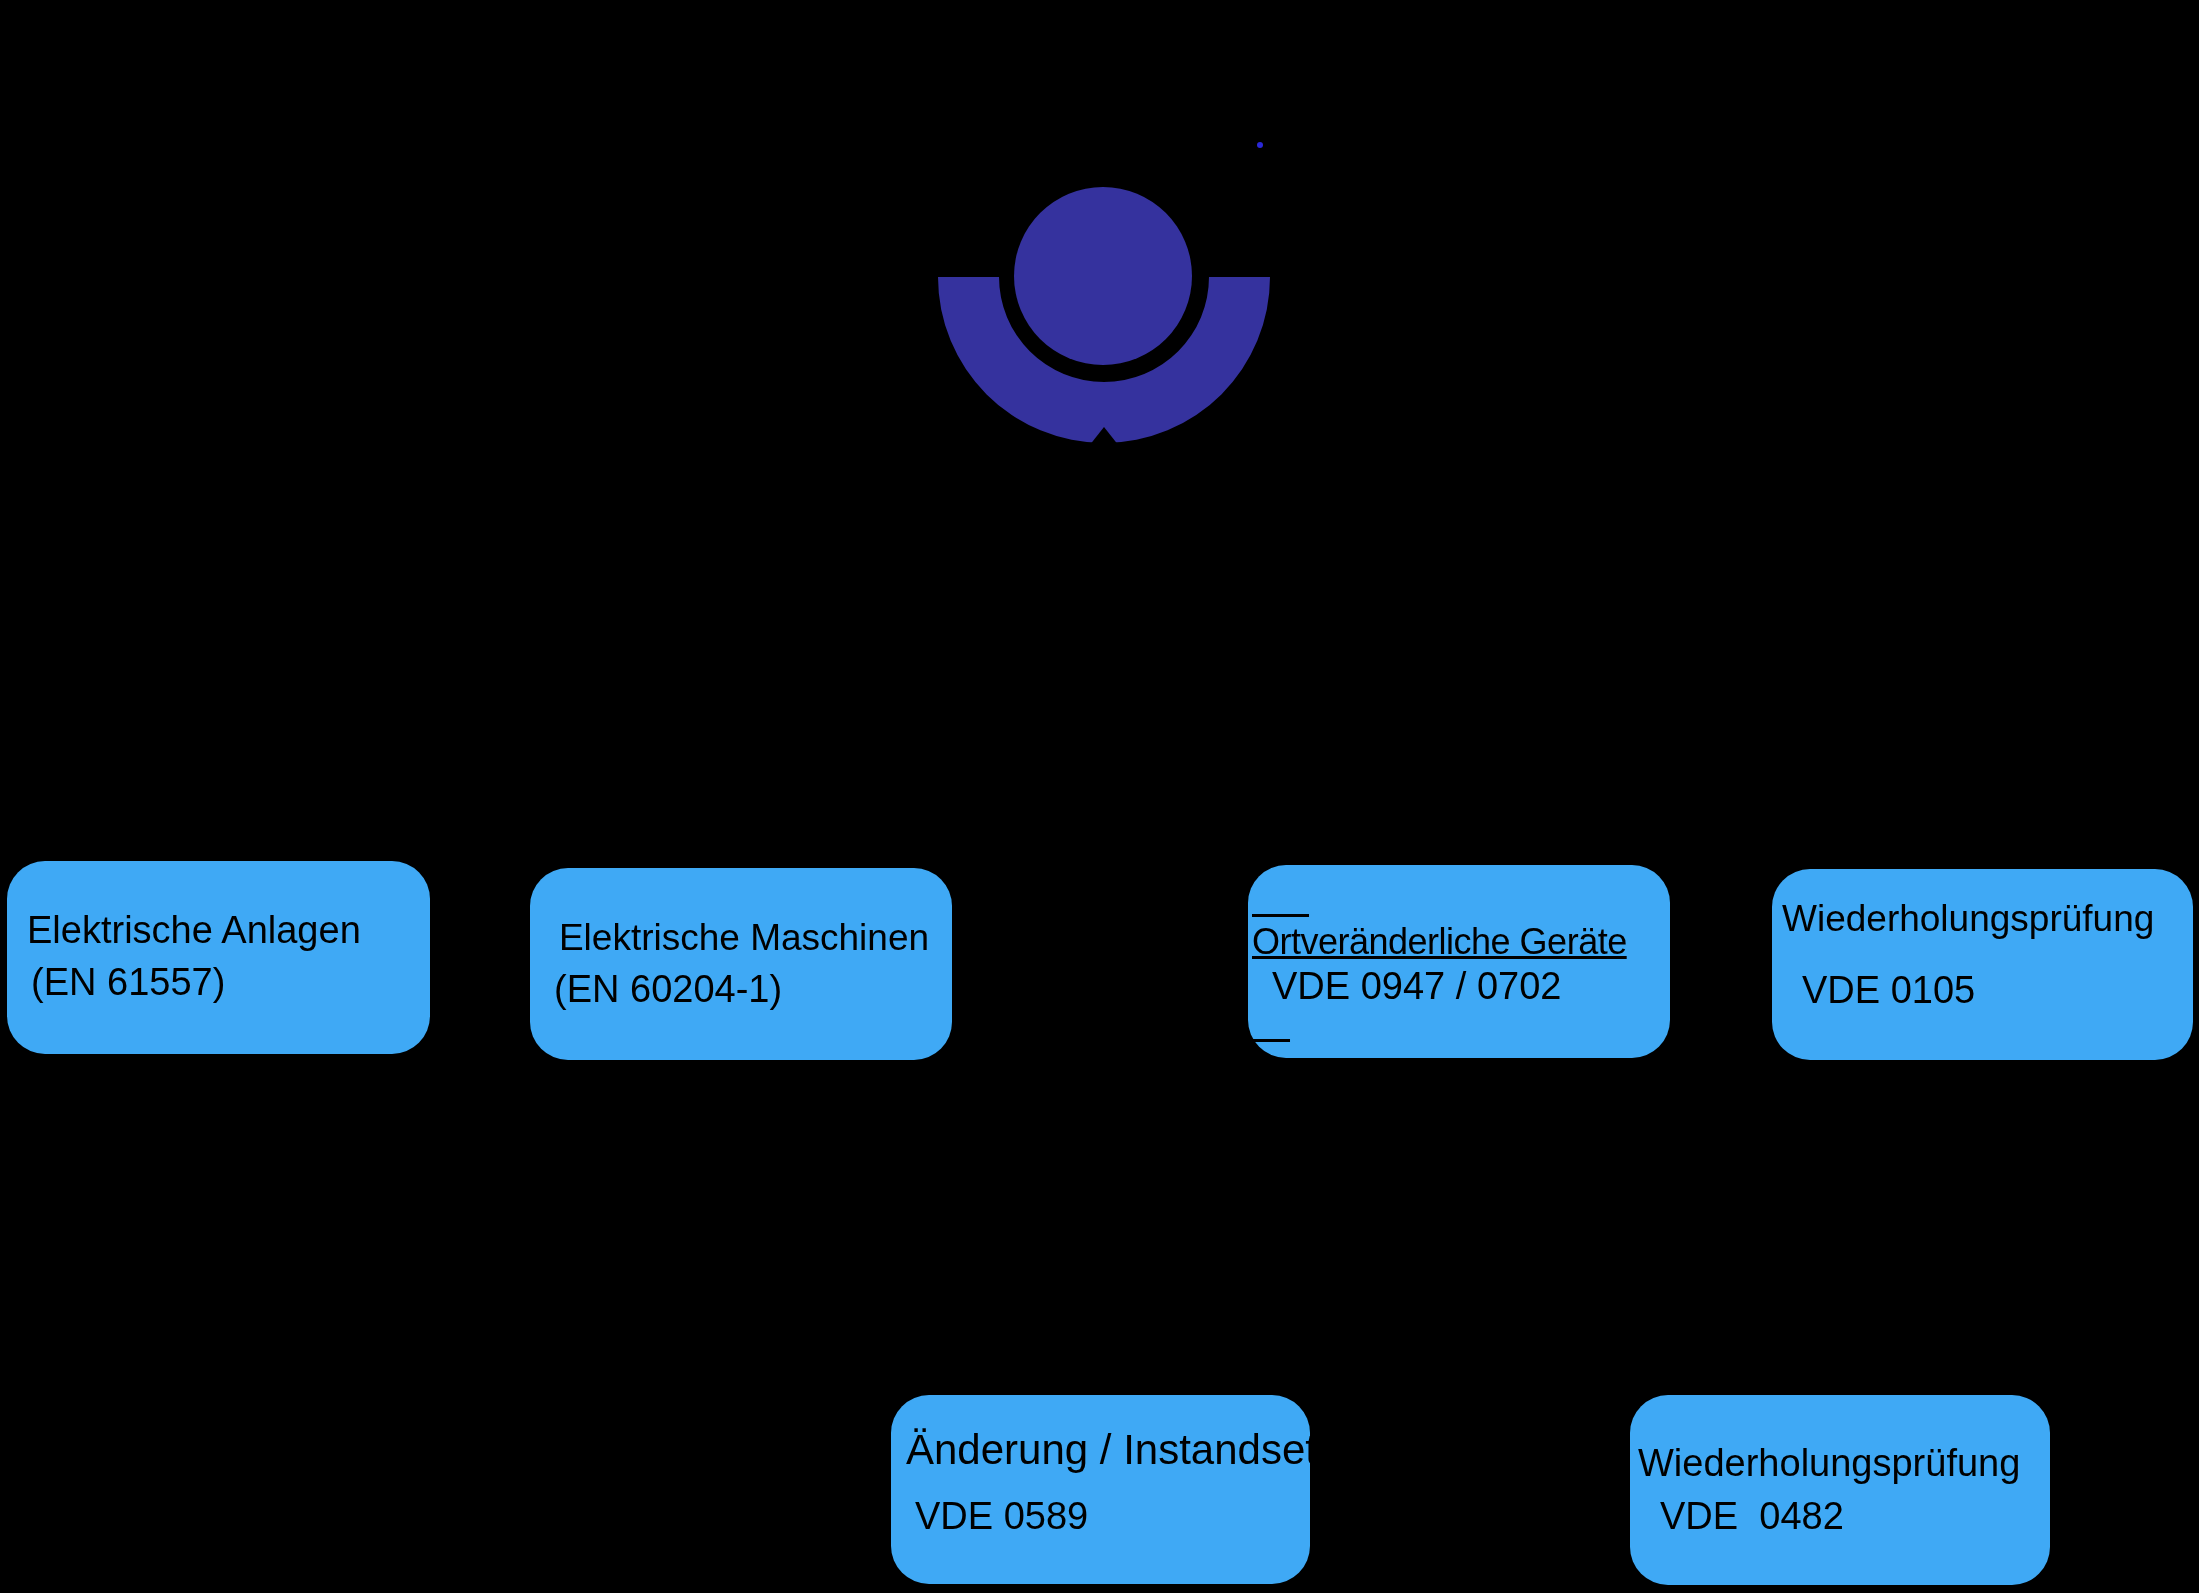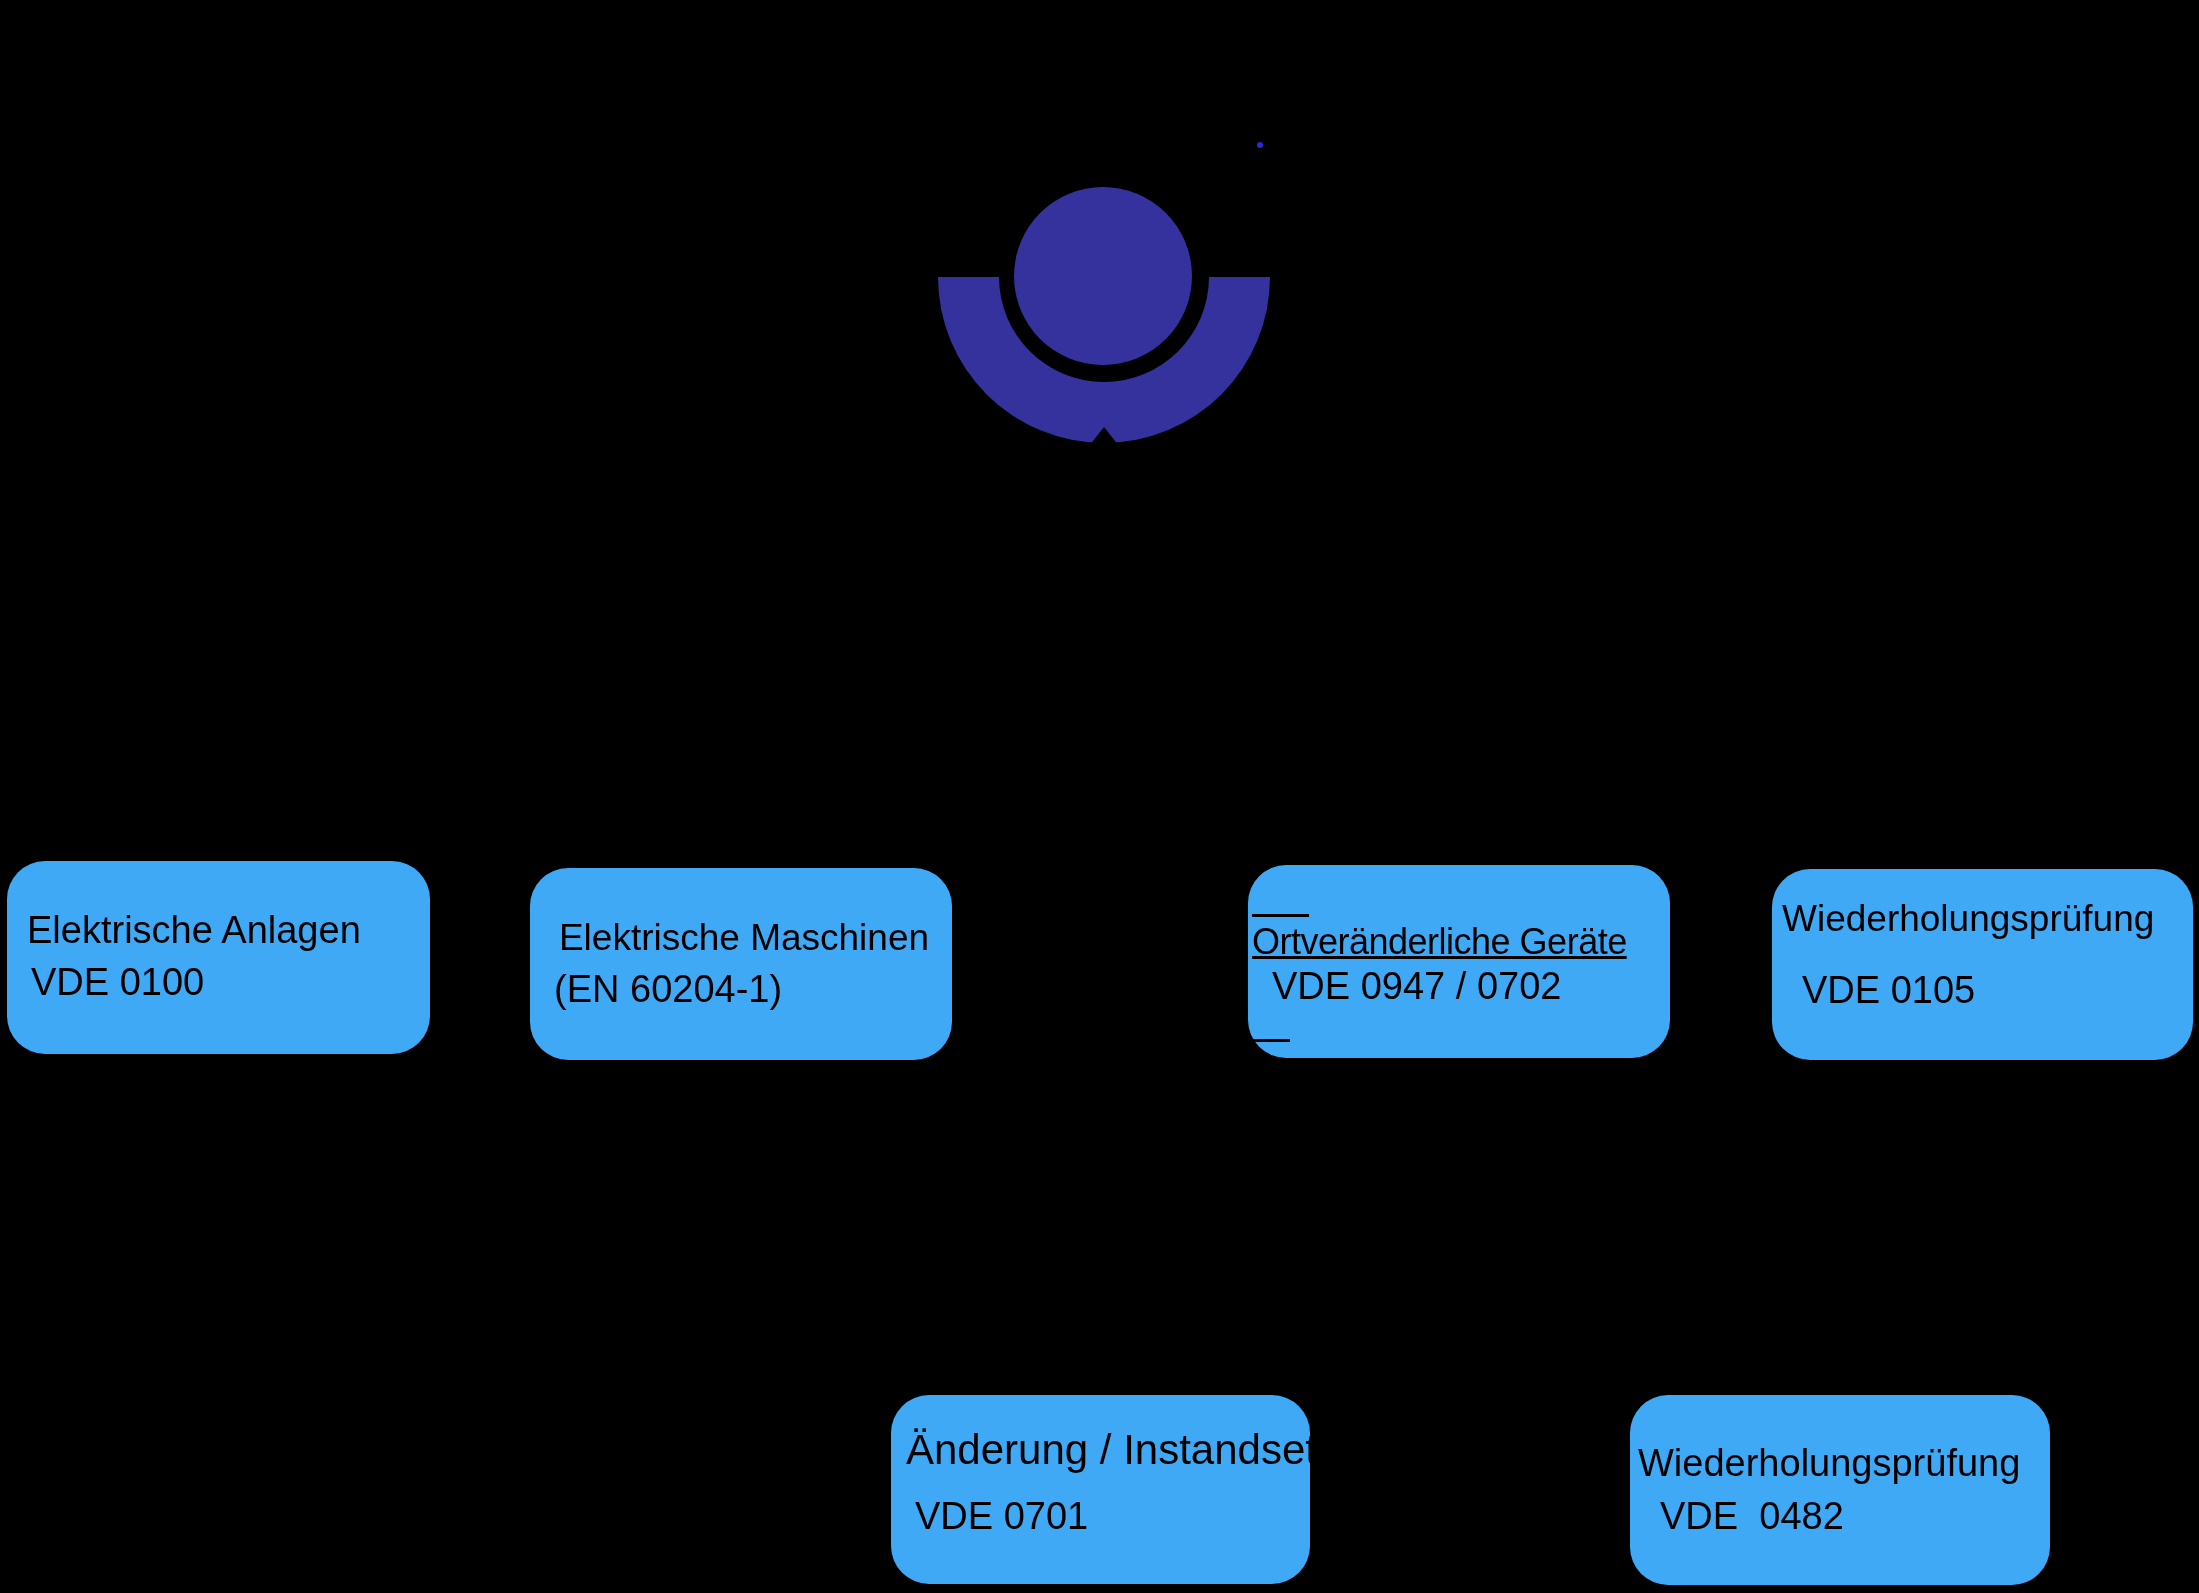--- a/index.html
+++ b/index.html
@@ -56,21 +56,20 @@
 
   <svg class="logo" viewBox="930 140 360 320" xmlns="http://www.w3.org/2000/svg" aria-hidden="true">
     <circle class="logo-shape" cx="1103" cy="276" r="89"></circle>
     <path class="logo-shape" d="M 938 277 A 166 166 0 0 0 1270 277 L 1209 277 A 105 105 0 0 1 999 277 Z"></path>
     <polygon class="logo-notch" points="1089,446 1104,427 1119,446"></polygon>
     <circle class="logo-speck" cx="1260" cy="145" r="3"></circle>
   </svg>
 
   <div class="box b1">
     <div class="head">
-      <div>VDE 0100</div>
       <div>(EN 61557)</div>
     </div>
     <div class="foot">
       <div>Elektrische Anlagen</div>
     </div>
   </div>
 
   <div class="box b2">
     <div class="head">
       <div>(EN 60204-1)</div>
@@ -94,21 +93,21 @@
       <div>VDE 0105</div>
     </div>
     <div class="foot">
       <div>Elektrische Anlagen</div>
       <div>Wiederholungsprüfung</div>
     </div>
   </div>
 
   <div class="box b5">
     <div class="head">
-      <div>VDE 0701</div>
+      <div>VDE 0589</div>
     </div>
     <div class="foot">
       <div>Änderung / Instandsetzung</div>
     </div>
   </div>
 
   <div class="box b6">
     <div class="head">
       <div>VDE  0482</div>
     </div>

